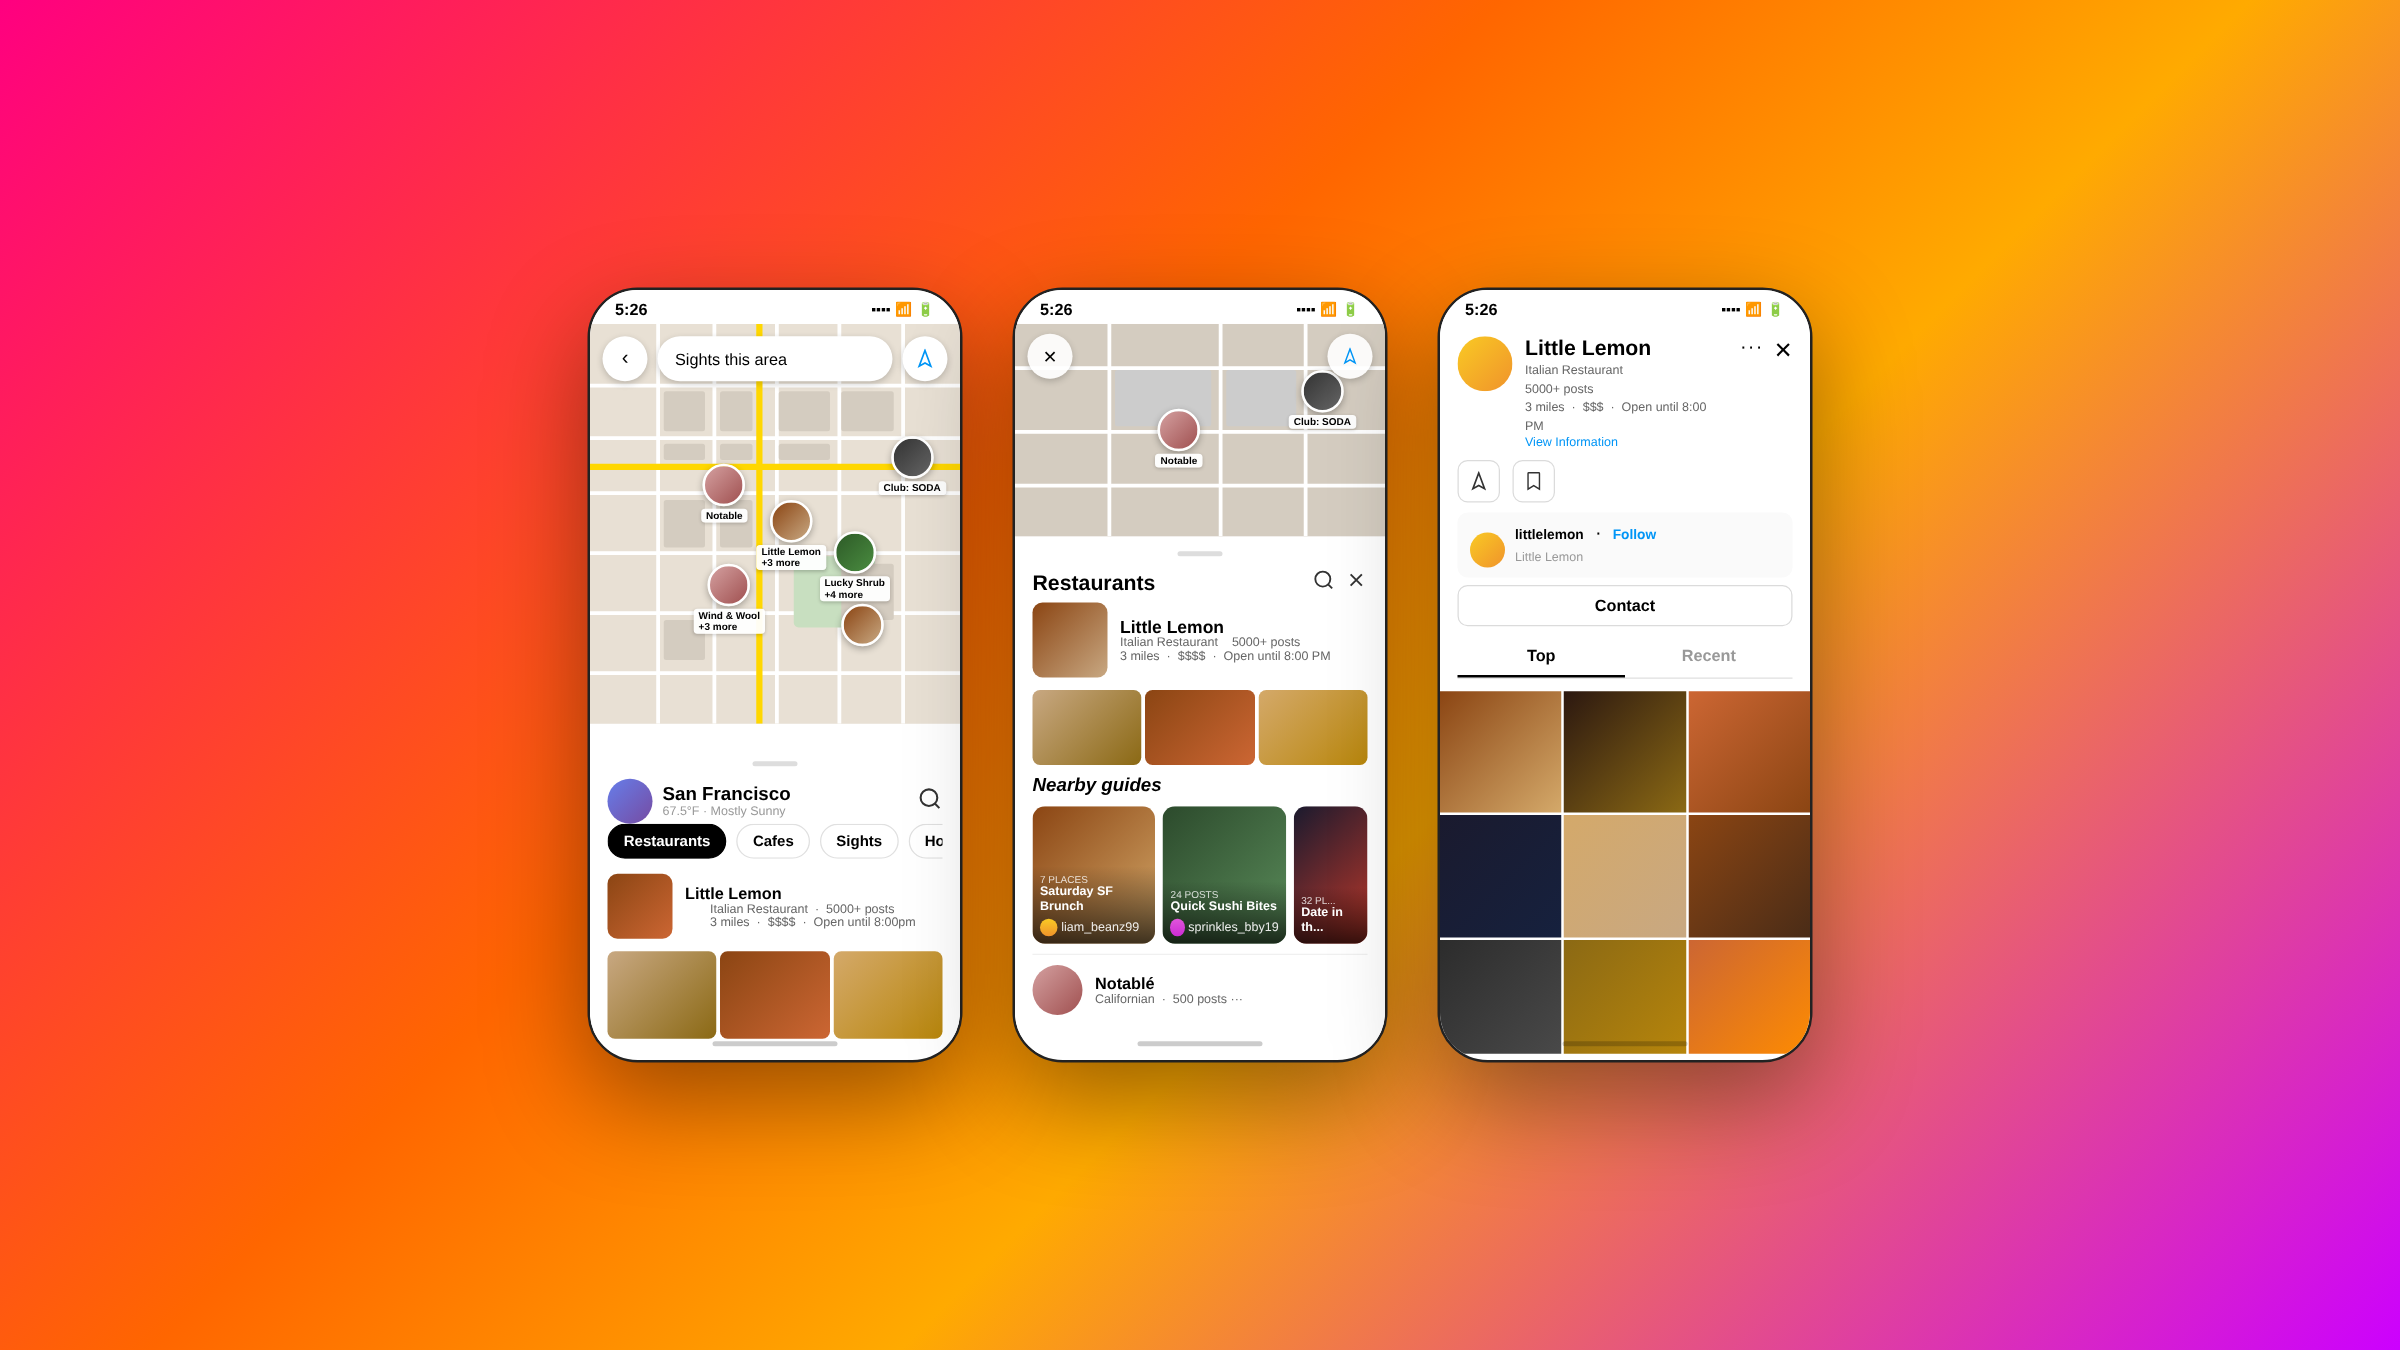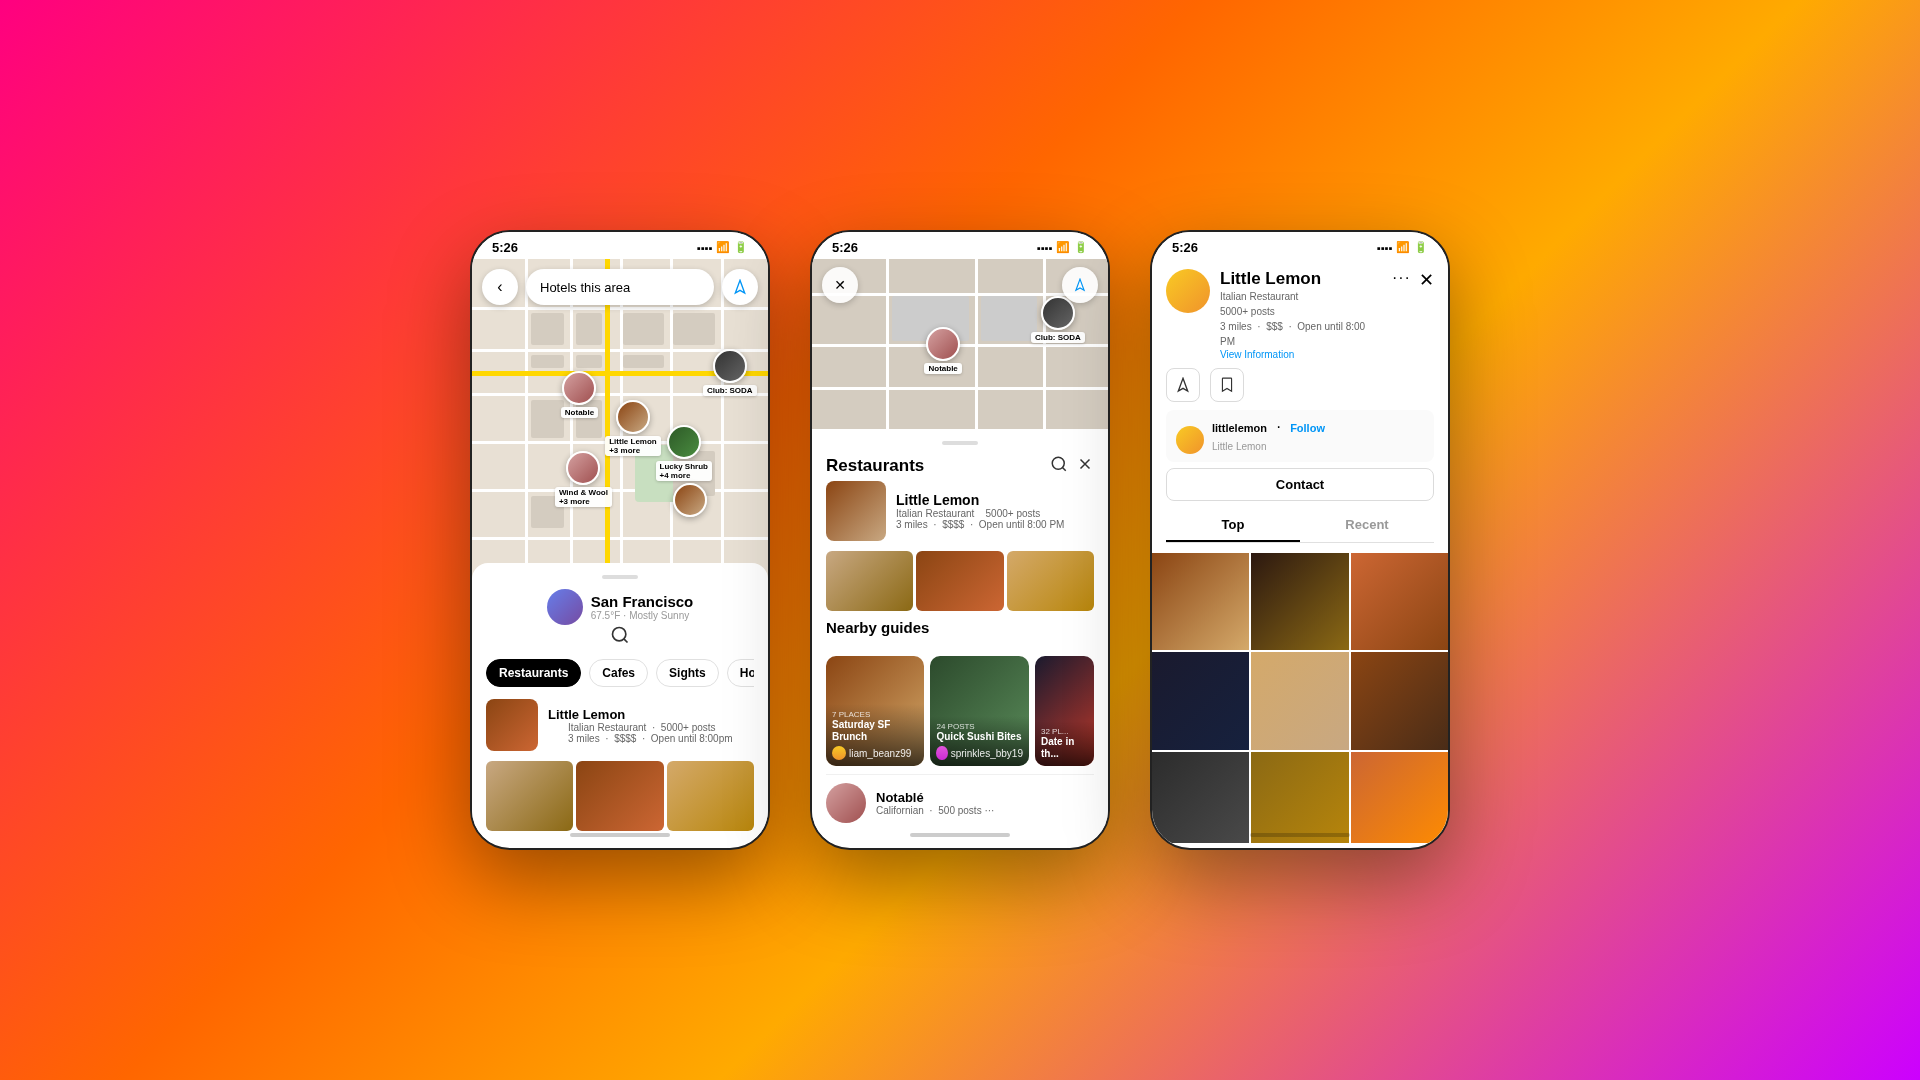--- a/index.html
+++ b/index.html
@@ -173,22 +173,20 @@
       height: 4px;
       background: #ddd;
       border-radius: 2px;
       margin: 0 auto 10px;
     }
 
     .city-header {
       display: flex;
       align-items: center;
       justify-content: space-between;
-      margin-bottom: 10px;
-      flex-direction: column;
     }
 
     .city-info {
       display: flex;
       align-items: center;
       gap: 8px;
     }
 
     .city-avatar {
       width: 36px;
@@ -345,21 +343,22 @@
       flex-shrink: 0;
     }
 
     .nearby-guides-section {
       margin-top: 8px;
     }
 
     .nearby-guides-title {
       font-size: 15px;
       font-weight: 700;
-      margin-bottom: 20px;
+      margin-bottom: 8px;
+      font-style: italic;
     }
 
     .guides-row {
       display: flex;
       gap: 6px;
     }
 
     .guide-card {
       flex: 1;
       height: 110px;
@@ -697,21 +696,21 @@
         <div class="avatar-pin avatar-pin-person"></div>
         <span class="pin-label-text">Wind &amp; Wool<br>+3 more</span>
       </div>
 
       <div class="map-overlay-pin" style="position:absolute;left:68%;top:70%;">
         <div class="avatar-pin avatar-pin-food"></div>
       </div>
 
       <div class="map-search-bar">
         <div class="map-back-btn">‹</div>
-        <div class="map-search-input">Hotels this area</div>
+        <div class="map-search-input">Sights this area</div>
         <div class="map-location-btn">
           <svg width="16" height="16" viewBox="0 0 24 24" fill="none" stroke="#0095f6" stroke-width="2">
             <path d="M12 2L19 21L12 17L5 21L12 2Z"></path>
           </svg>
         </div>
       </div>
     </div>
 
     <div class="bottom-sheet">
       <div class="sheet-handle"></div>

